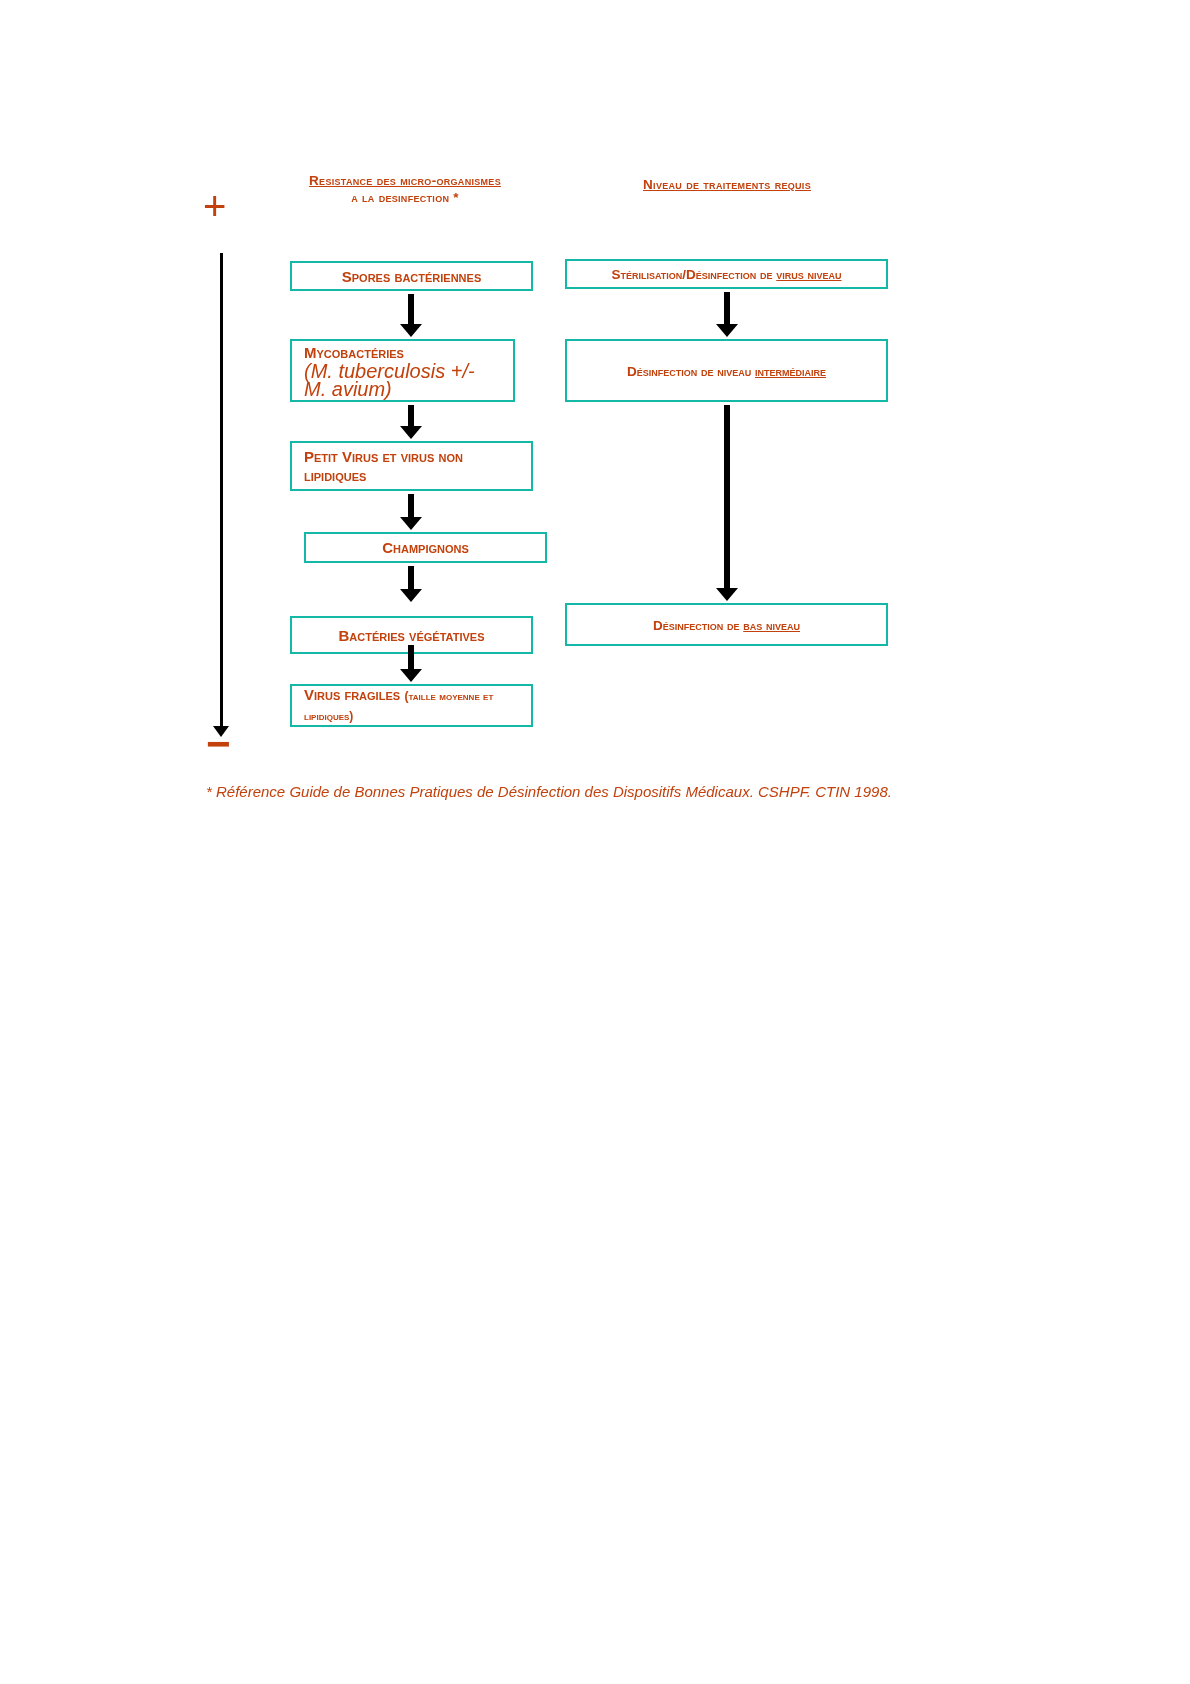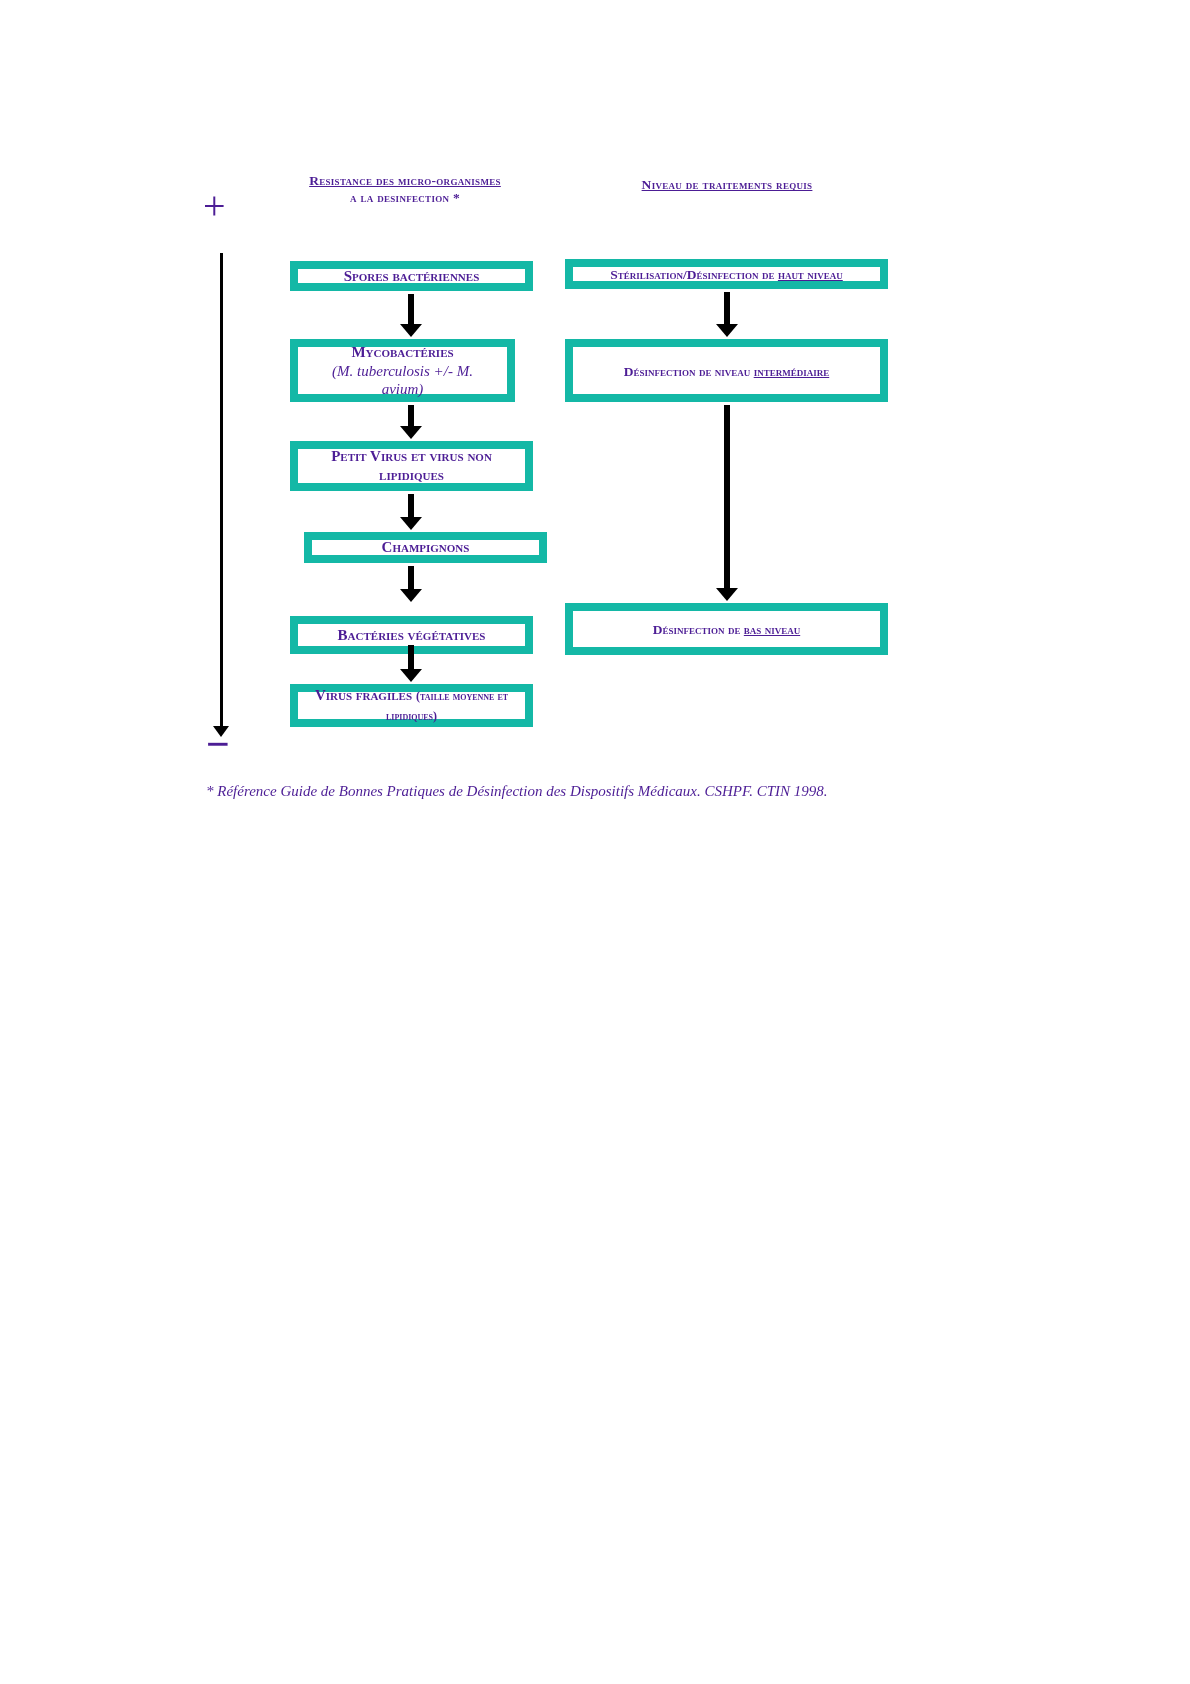--- a/index.html
+++ b/index.html
@@ -5,22 +5,22 @@
   html, body {
     margin: 0;
     padding: 0;
     background: #ffffff;
   }
   .page {
     position: relative;
     width: 1190px;
     height: 1684px;
     background: #ffffff;
-    font-family: Liberation Serif, serif;
-    color: #4c1d95;
+    font-family: Liberation Sans, sans-serif;
+    color: #c2410c;
     overflow: hidden;
   }
   .col-header {
     position: absolute;
     text-align: center;
     font-size: 13.5px;
     font-weight: 700;
     font-variant: small-caps;
     letter-spacing: 0.3px;
     line-height: 17px;
@@ -63,39 +63,39 @@
   .arrow .head {
     width: 0; height: 0;
     border-left: 11px solid transparent;
     border-right: 11px solid transparent;
     border-top: 13px solid #000;
   }
 
   .box {
     position: absolute;
     box-sizing: border-box;
-    border: 8px solid #14b8a6;
+    border: 2px solid #14b8a6;
     background: #fff;
     display: flex;
     align-items: center;
     justify-content: center;
-    text-align: center;
+    text-align: left;
     padding: 2px 12px;
   }
   .box-text {
     font-weight: 700;
     font-variant: small-caps;
     font-size: 15px;
     line-height: 19px;
   }
   .sub-italic {
     font-style: italic;
     font-weight: 400;
     font-variant: normal;
-    font-size: 15px;
+    font-size: 20px;
     line-height: 18px;
   }
   .sub-small {
     font-size: 12px;
   }
   .rb-text {
     font-size: 13.5px;
     line-height: 17px;
   }
   .footnote {
@@ -178,21 +178,21 @@
 
   <div class="box" style="left:290px; top:684px; width:243px; height:43px;">
     <div>
       <span class="box-text">Virus fragiles</span>
       <span class="box-text sub-small">(taille moyenne et lipidiques)</span>
     </div>
   </div>
 
   <div class="box" style="left:565px; top:259px; width:323px; height:30px; padding:2px 4px;">
     <div>
-      <span class="box-text rb-text">Stérilisation/Désinfection de </span><span class="box-text rb-text underlined">haut niveau</span>
+      <span class="box-text rb-text">Stérilisation/Désinfection de </span><span class="box-text rb-text underlined">virus niveau</span>
     </div>
   </div>
 
   <div class="arrow" style="left:716px; top:292px; height:45px;">
     <div class="shaft"></div>
     <div class="head"></div>
   </div>
 
   <div class="box" style="left:565px; top:339px; width:323px; height:63px; padding:1px 4px;">
     <div>

